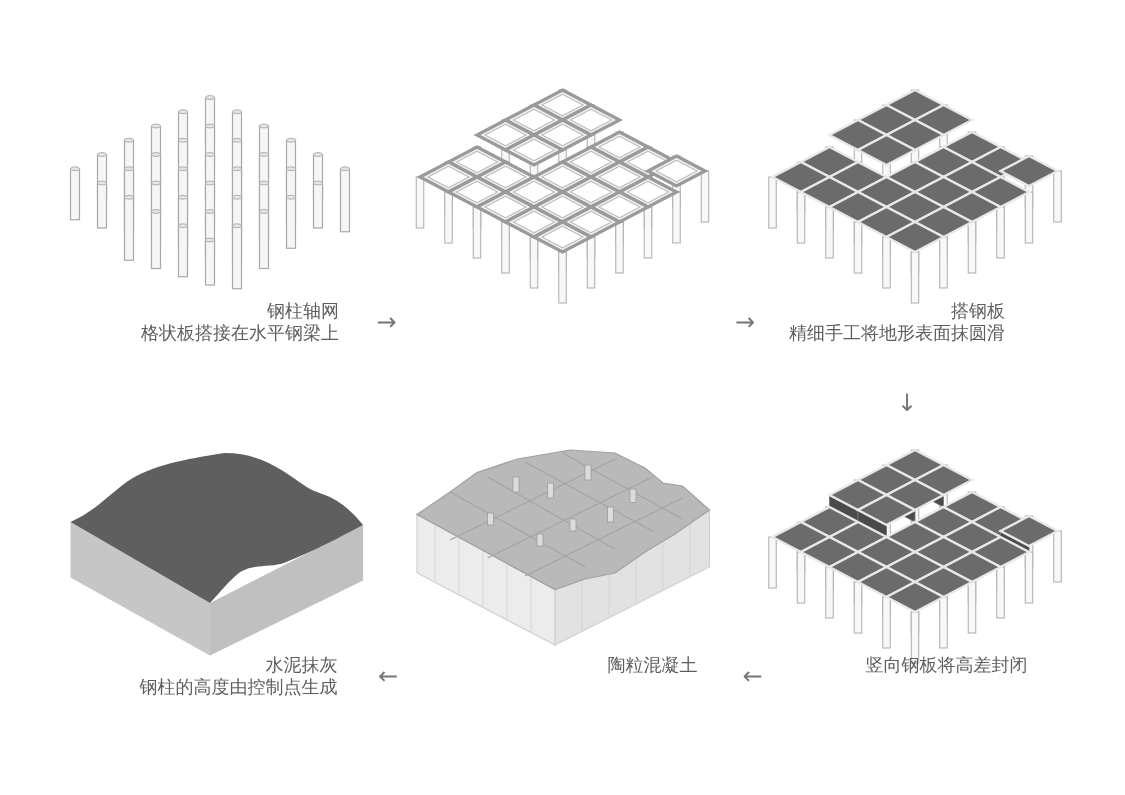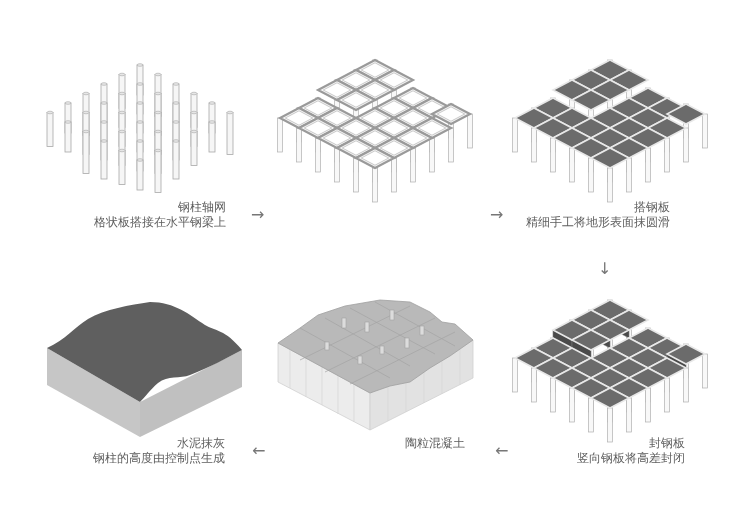--- a/index.html
+++ b/index.html
@@ -382,21 +382,20 @@
   <span class="t1">钢柱轴网</span>
   <span class="t2">格状板搭接在水平钢梁上</span>
 </div>
 <div class="caption" style="left:285px;top:200px;width:180px;">
 </div>
 <div class="caption" style="left:510px;top:200px;width:160px;">
   <span class="t1">搭钢板</span>
   <span class="t2">精细手工将地形表面抹圆滑</span>
 </div>
 <div class="caption" style="left:545px;top:436px;width:140px;">
-  <span class="t1">封钢板</span>
   <span class="t2">竖向钢板将高差封闭</span>
 </div>
 <div class="caption" style="left:295px;top:436px;width:170px;font-family:Liberation Serif, serif;">
   <span class="t1">陶粒混凝土</span>
 </div>
 <div class="caption" style="left:75px;top:436px;width:150px;">
   <span class="t1">水泥抹灰</span>
   <span class="t2">钢柱的高度由控制点生成</span>
 </div>
 

